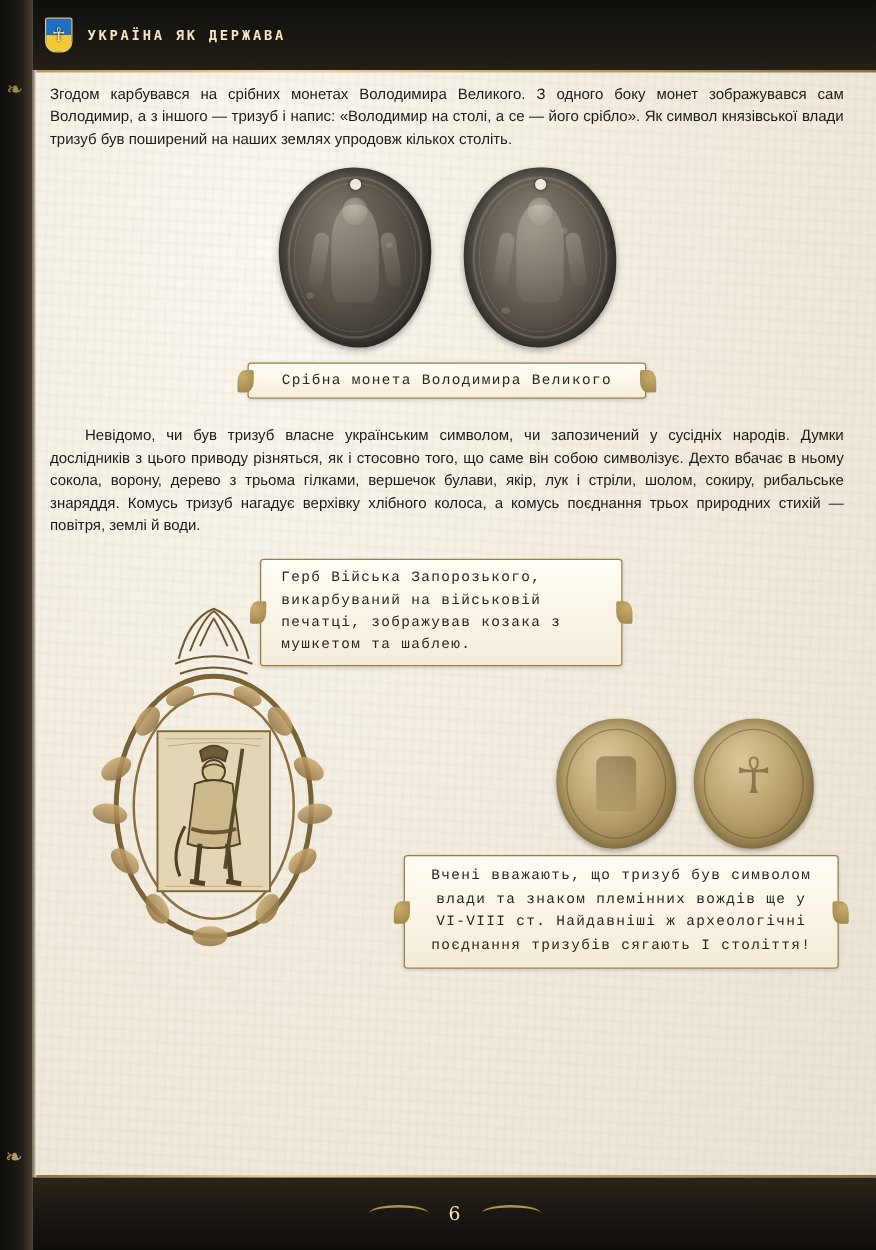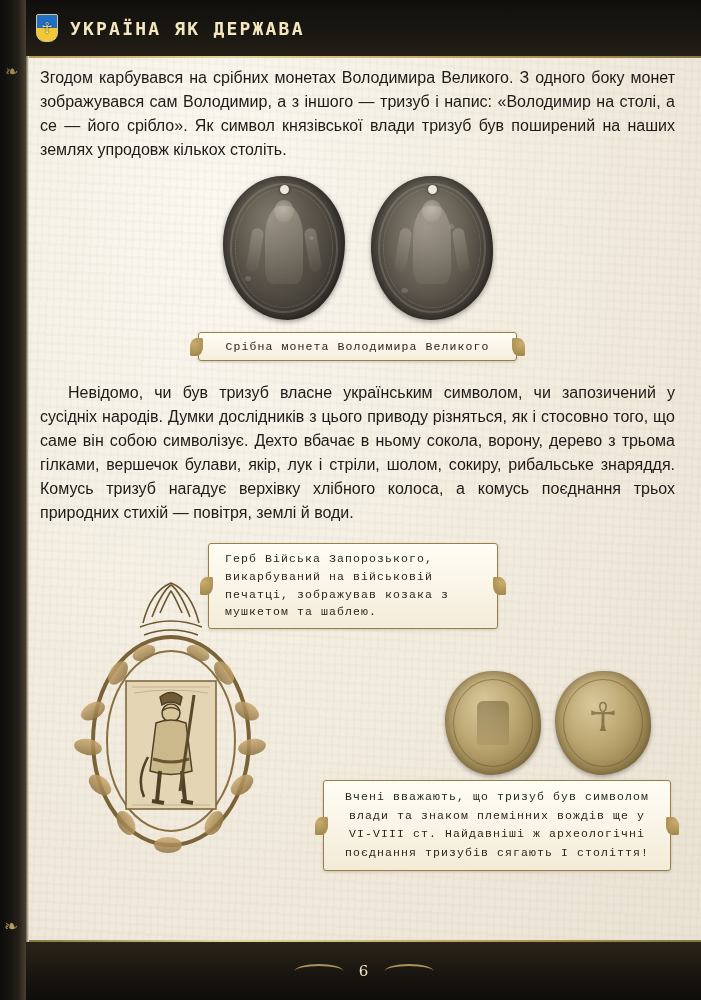--- a/index.html
+++ b/index.html
@@ -63,21 +63,21 @@
   }
   .header-flag .tryzub {
     color: #f6e7a8;
     font-size: 15px;
     line-height: 1;
     font-family: "DejaVu Sans", sans-serif;
     text-shadow: 0 0 2px #000;
   }
   .header-title {
     color: #f3e7c0;
-    font-size: 18px;
+    font-size: 11px;
     letter-spacing: 2.2px;
     font-weight: bold;
     margin-left: 12px;
     text-transform: uppercase;
     font-family: "DejaVu Sans Mono", monospace;
   }
 
   
   .gold-rule {
     position: absolute;
@@ -90,21 +90,21 @@
   .content {
     position: absolute;
     left: 40px;
     right: 26px;
     top: 66px;
     bottom: 64px;
   }
 
   p.body-text {
     margin: 0 0 0 0;
-    font-size: 16px;
+    font-size: 12px;
     line-height: 1.5;
     color: #1d1a17;
     text-align: justify;
     font-family: "Liberation Sans", sans-serif;
   }
   p.body-text.indent { text-indent: 28px; }
   p.para2 { margin-top: 20px; }
 
   
   .coins-figure {

